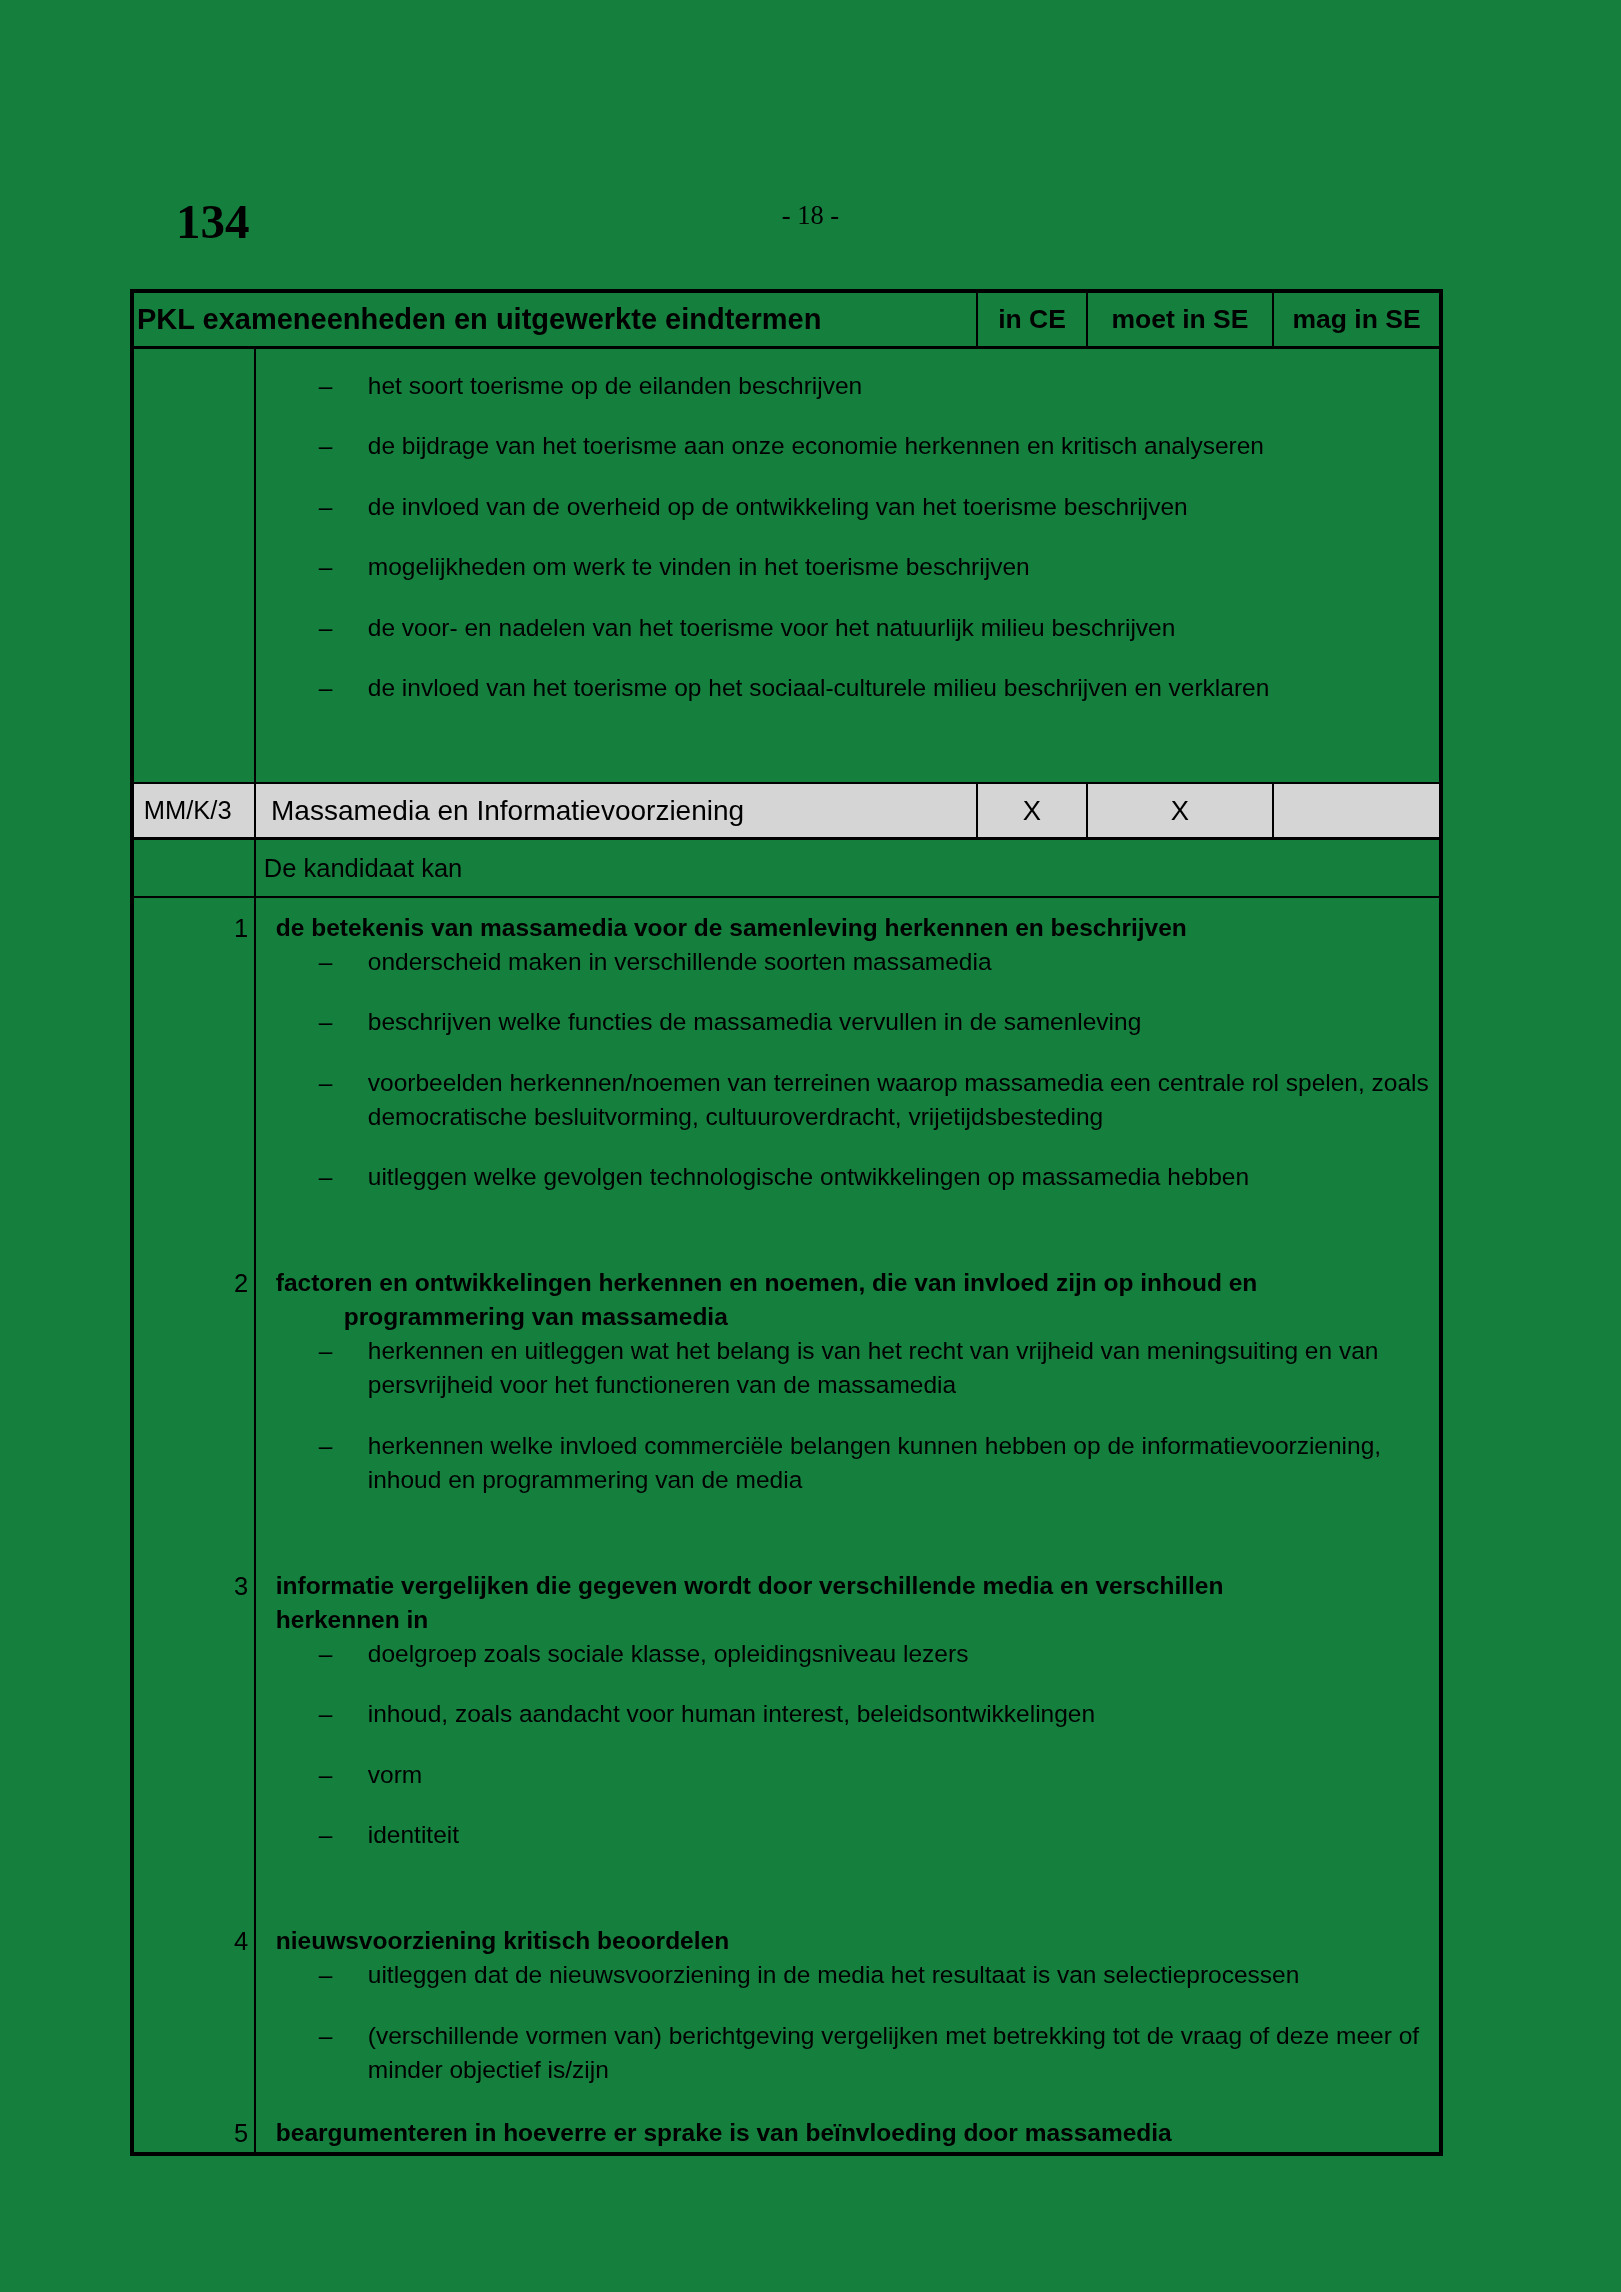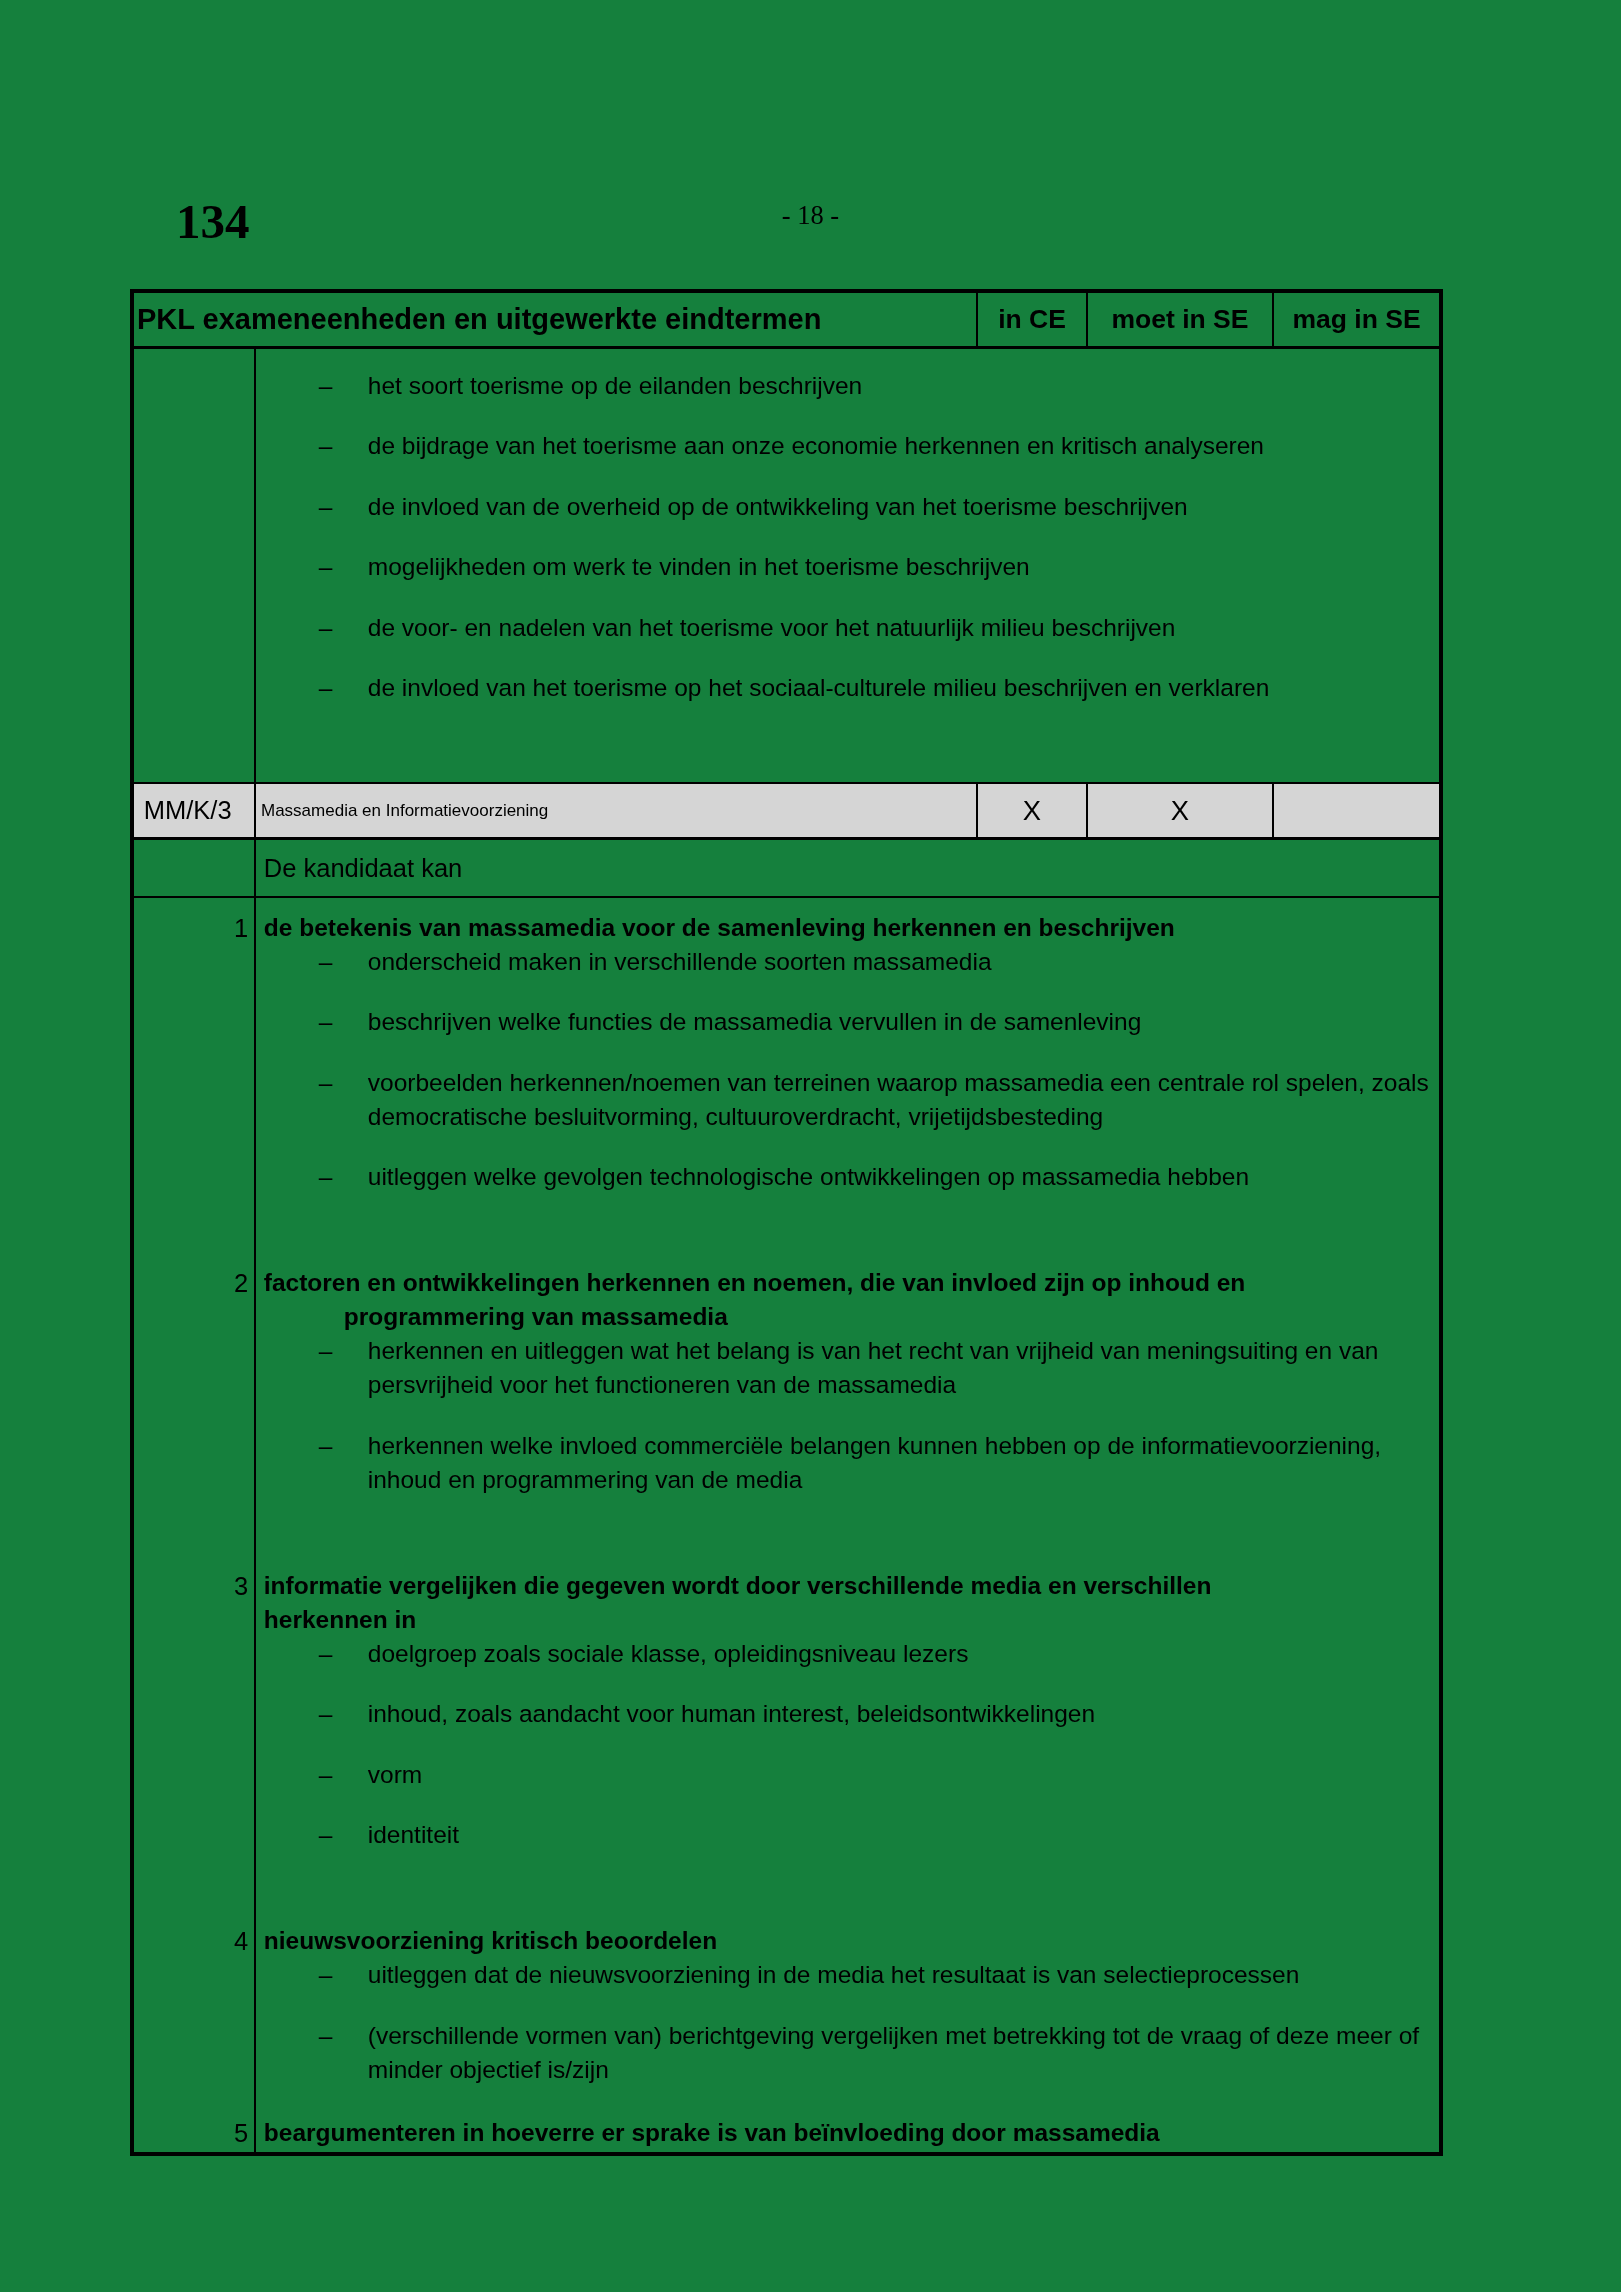--- a/index.html
+++ b/index.html
@@ -32,35 +32,35 @@
   .w-ce { width:110px; } .w-moet { width:186px; } .w-mag { width:167px; }
   
   .code-cell { width:122px; border-right:2px solid var(--ink); flex-shrink:0;
                display:flex; align-items:center; padding-left:9.8px; font-size:25.5px; }
   .body-cell { flex:1; padding:19.6px 9.8px 0 7.8px; font-size:24.5px; line-height:34px; }
   
   .tourism-row { height:435px; border-bottom:2px solid var(--ink); }
   
   .unit-row { height:56px; border-bottom:3.9px solid var(--ink);justify-content:space-between; }
   .unit-row .cell { background:var(--unit-bg); display:flex; align-items:center; }
-  .unit-title { flex:1; padding-left:5px; font-size:17px; }
+  .unit-title { flex:1; padding-left:15px; font-size:28px; }
   .mark { justify-content:center; border-left:2px solid var(--ink); font-size:27.4px; }
   
   .kan-row { height:58px; border-bottom:2px solid var(--ink); }
   .kan-row .body-cell { display:flex; align-items:center; padding-top:0; font-size:25.5px;border-radius:24px; }
   
   .items-row { flex:1; }
   .num-gutter { width:122px; border-right:2px solid var(--ink); flex-shrink:0; }
   .items-col { flex:1; padding:12.7px 9.8px 0 7.8px; font-size:24.5px; line-height:34px; }
   .item { position:relative; }
   #items-container .item + .item { margin-top:72px; }
   #items-container .item:last-child { margin-top:29px; }
   .item-num { position:absolute; right:calc(100% + 15.7px); top:0;
               font-size:25.5px; line-height:34px; font-weight:normal; }
-  .title-line { font-weight:bold; }
+  .title-line { font-weight:bold;margin-left:12px; }
   .title-line.indent { margin-left:80px; }
   
   .bullet { display:flex; margin-top:26.5px; font-weight:normal; }
   .bullet.first { margin-top:0; }
   .dash { width:49px; margin-left:55px; flex-shrink:0; }
   .btxt { flex:1; }
 </style>
 </head>
 <body>
 

